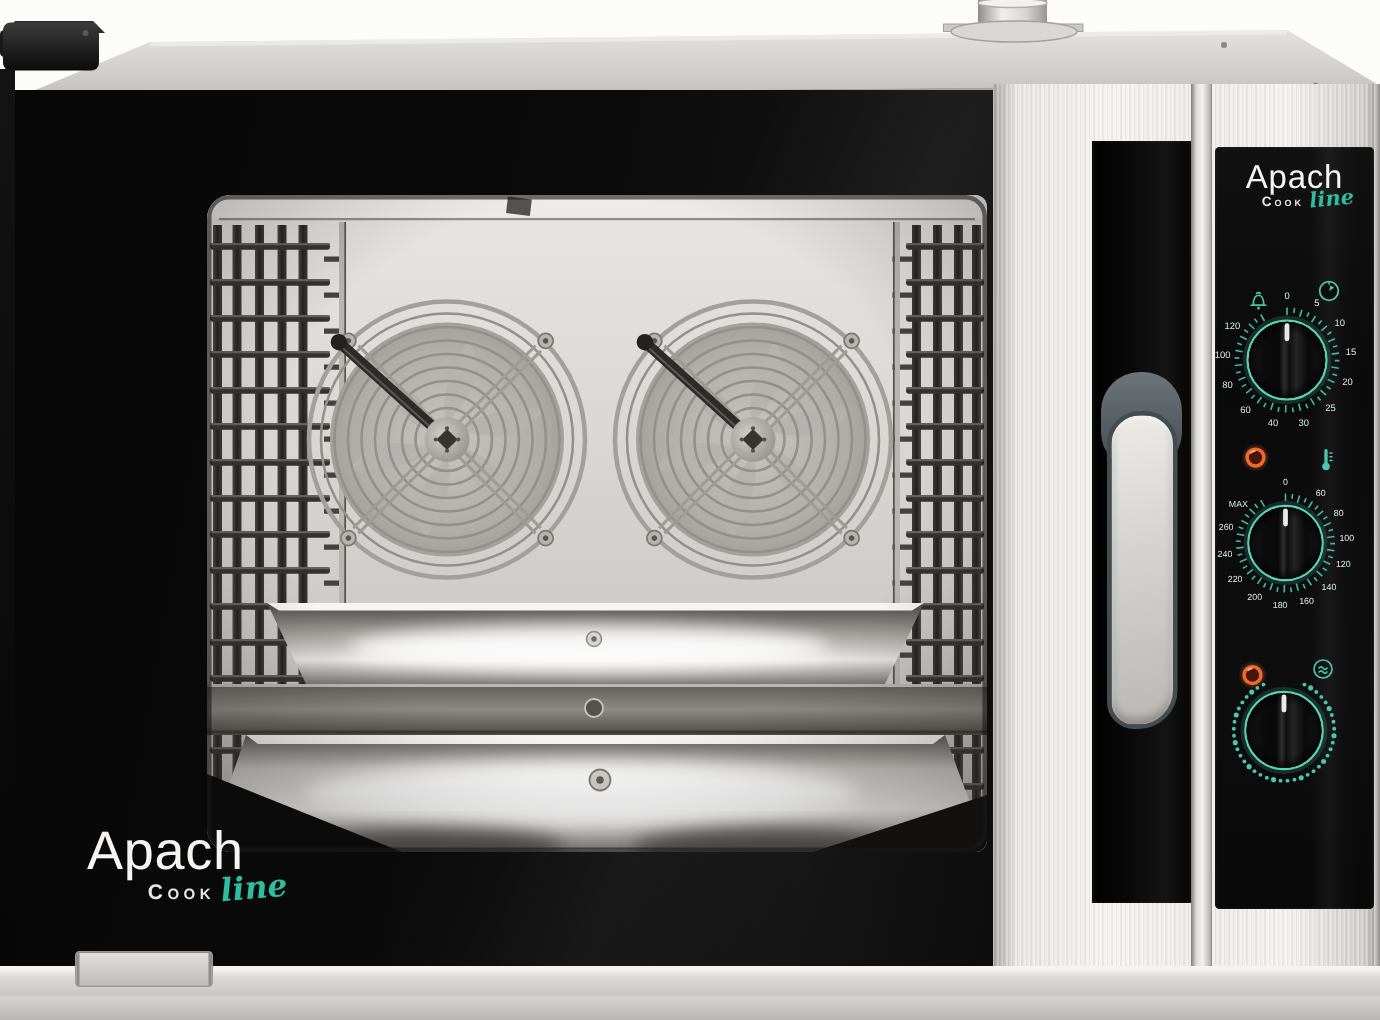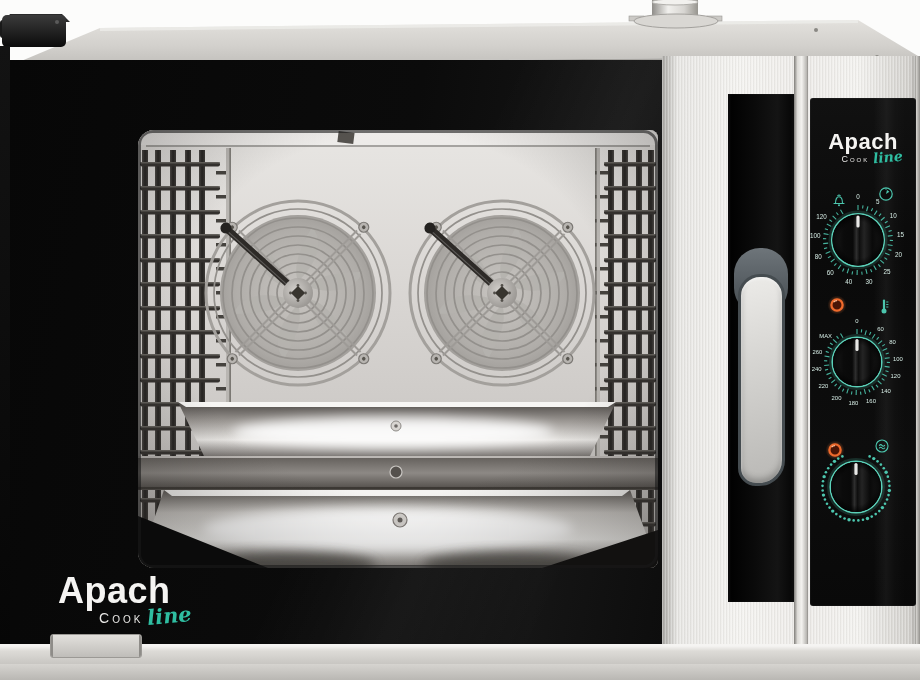--- a/index.html
+++ b/index.html
@@ -16,24 +16,24 @@
         background:linear-gradient(180deg,#131313,#0a0a0a 70%,#060606);}
 
   
   #window{left:138px;top:130px;width:520px;height:438px;border-radius:16px 8px 8px 16px;
         overflow:hidden;background:#d6d3d0;
         box-shadow:inset 0 0 0 2px rgba(12,12,12,.92), inset 0 0 26px rgba(0,0,0,.55);}
 
   
   .logo{pointer-events:none;}
   #door-logo{left:58px;top:548px;width:134px;}
-  .logo-brand{font-weight:700;color:#f5f4f2;letter-spacing:.5px;margin-top:24px;}
+  .logo-brand{font-weight:400;color:#f5f4f2;letter-spacing:.5px;}
   #door-logo .logo-brand{font-size:36px;line-height:38px;}
   .logo-row2{display:flex;justify-content:flex-end;align-items:baseline;margin-top:-7px;}
-  .logo-cook{font-variant:small-caps;font-weight:400;color:#e9e8e6;}
+  .logo-cook{font-variant:small-caps;font-weight:700;color:#e9e8e6;}
   #door-logo .logo-cook{font-size:14px;letter-spacing:3px;}
   .logo-line{font-family:"DejaVu Serif",serif;font-style:italic;font-weight:700;color:#2fbda1;
              margin-left:4px;transform:rotate(-5deg);}
   #door-logo .logo-line{font-size:21px;}
 
   
   #right-section{left:662px;top:56px;width:258px;height:590px;
         background:linear-gradient(90deg,#a3a19d 0,#e6e5e2 6%,#f3f2ef 30%,#eceae7 55%,#f2f1ee 76%,#cfcdc9 96%,#908e8a 100%);}
   #right-section::before{content:"";position:absolute;inset:0;
         background:repeating-linear-gradient(90deg,rgba(255,255,255,.30) 0 1px,rgba(150,148,144,.10) 1px 2px,rgba(255,255,255,.06) 2px 3px);}

